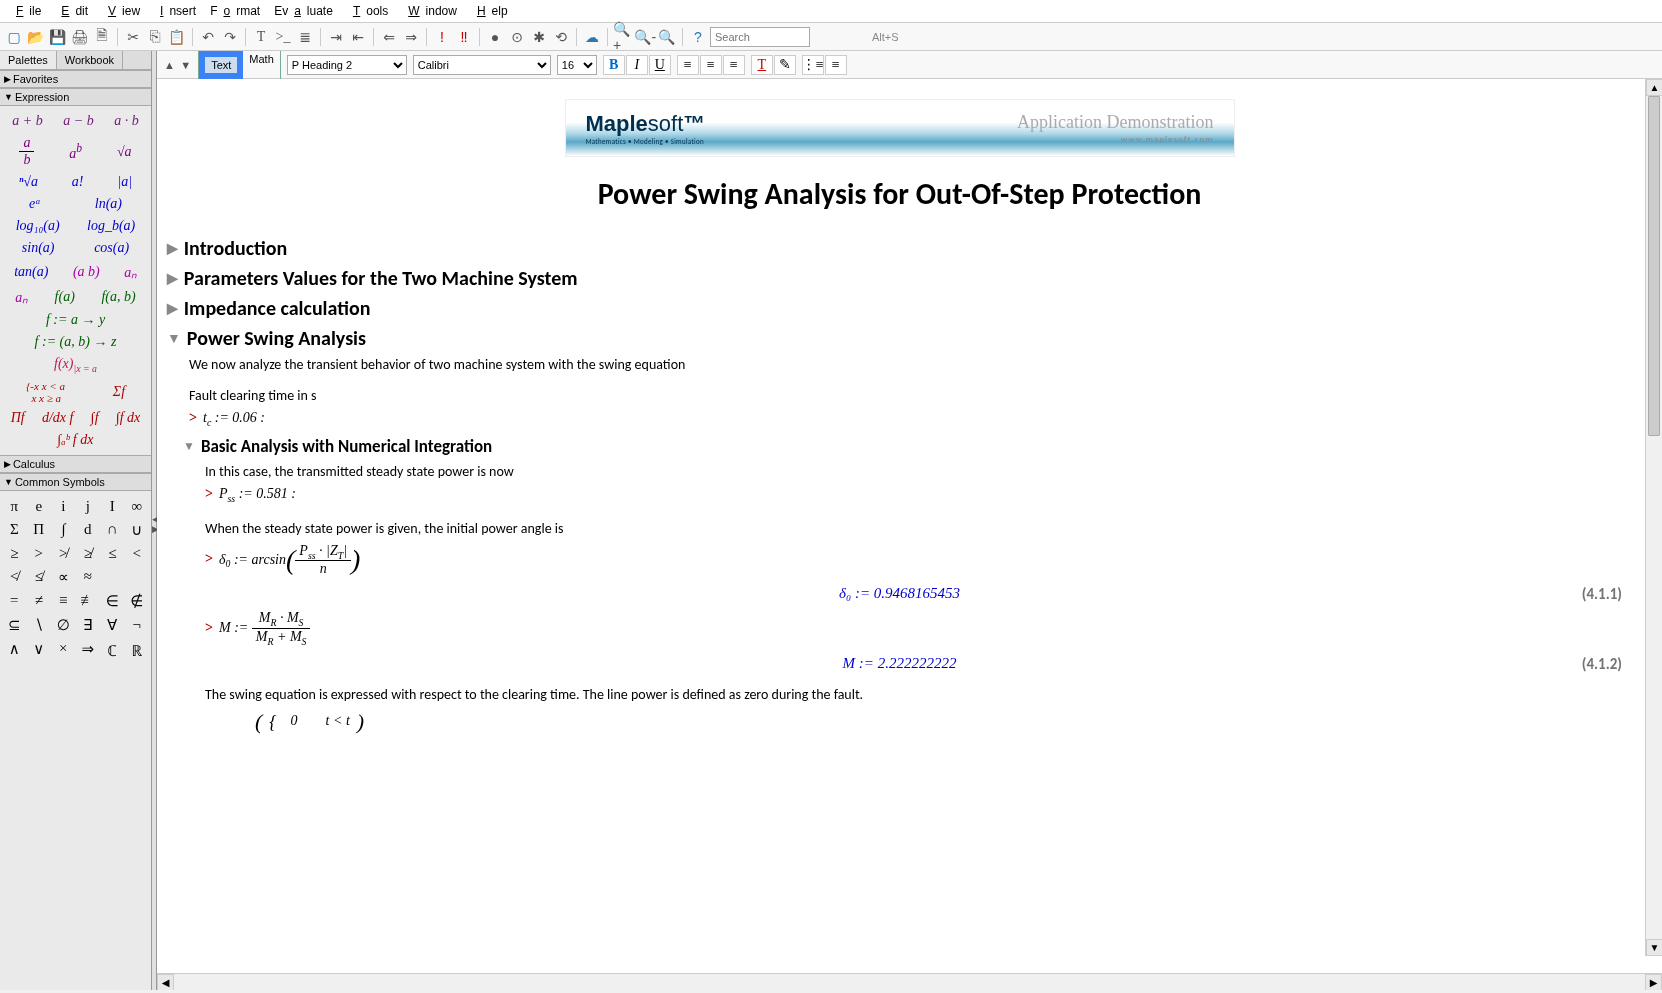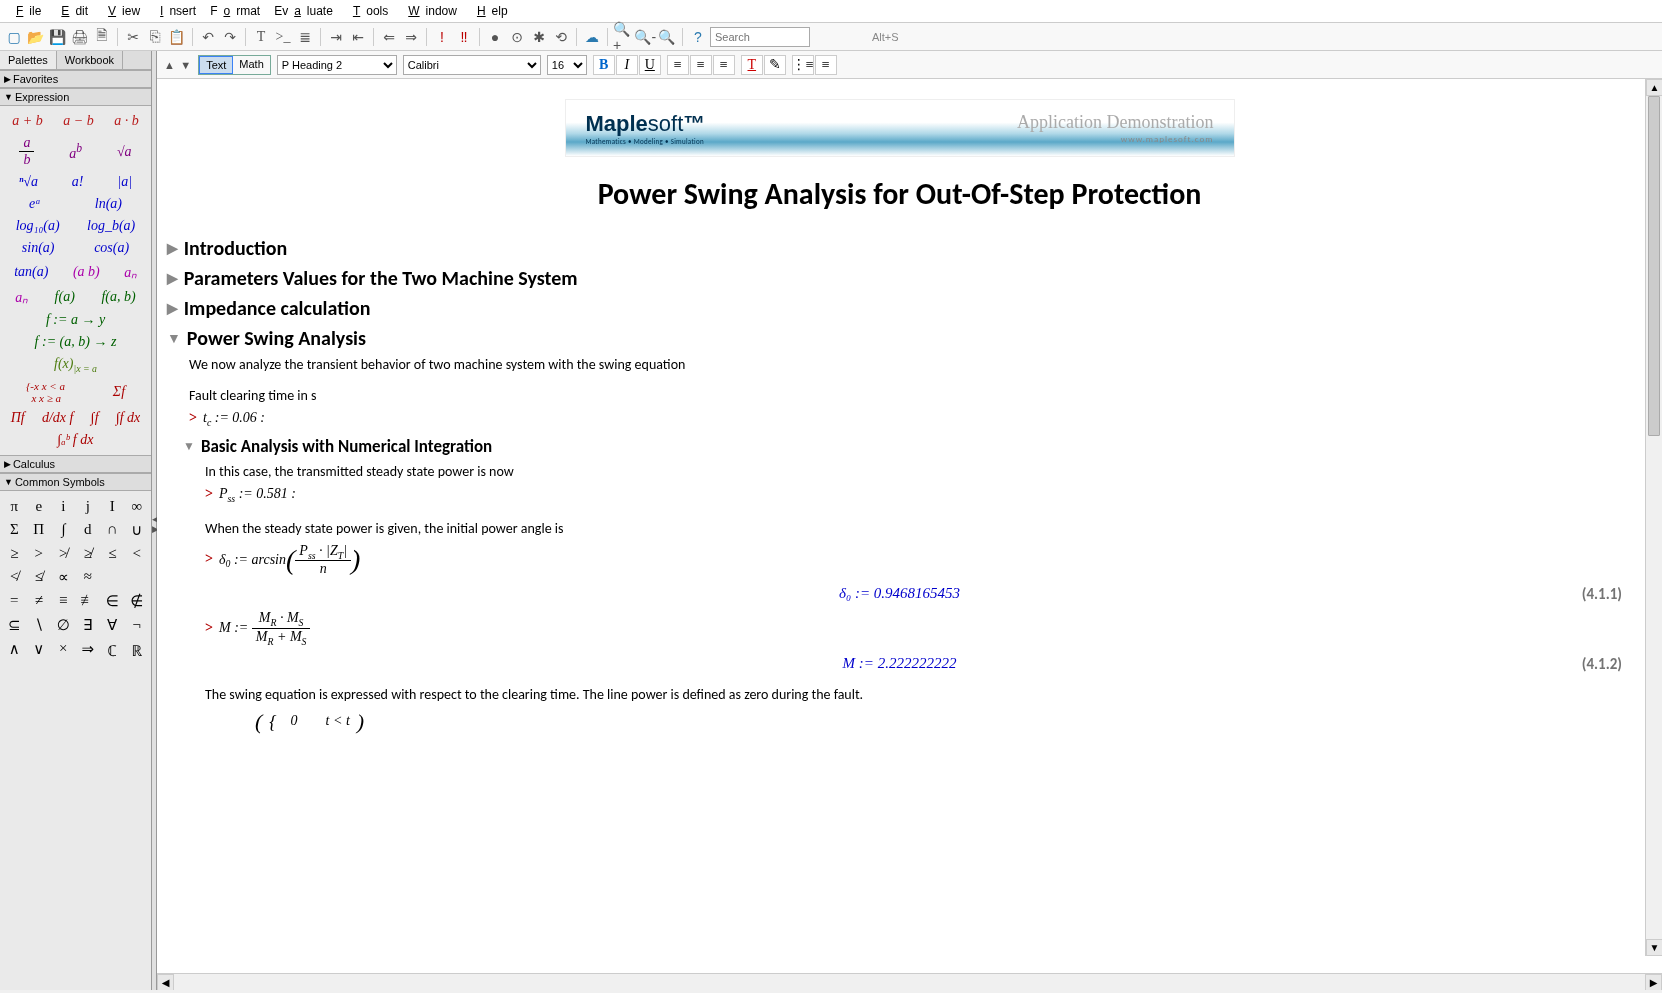--- a/index.html
+++ b/index.html
@@ -19,39 +19,39 @@
   
   .sidebar { width: 152px; background: #eaeaea; border-right: 1px solid #999; display: flex; flex-direction: column; font-size: 11px; overflow: hidden; }
   .sidebar-tabs { display: flex; background: #ddd; border-bottom: 1px solid #aaa; }
   .sidebar-tabs div { padding: 3px 8px; border-right: 1px solid #aaa; cursor: pointer; font-size: 11px; }
   .sidebar-tabs div.active { background: #eaeaea; }
   .palette-header { background: #ddd; border-top: 1px solid #aaa; border-bottom: 1px solid #aaa; padding: 2px 4px; cursor: pointer; font-size: 11px; display: flex; align-items: center; gap: 2px; }
   .palette-header .tri { font-size: 9px; }
   .palette-body { background: #eaeaea; padding: 4px 2px; overflow: hidden; }
   .expr-row { display: flex; justify-content: space-around; align-items: center; padding: 3px 0; font-family: "Times New Roman", serif; font-size: 14px; font-style: italic; }
   .expr-row span { cursor: pointer; text-align: center; }
-  .c-teal { color: #b91c1c; }
+  .c-teal { color: #701a75; }
   .c-purple { color: #800080; }
   .c-blue { color: #0000cc; }
   .c-green { color: #006000; }
-  .c-olive { color: #4d7c0f; }
+  .c-olive { color: #be185d; }
   .c-red { color: #aa0000; }
   .c-magenta { color: #aa00aa; }
   .sym-row { display: flex; justify-content: space-around; padding: 3px 0; font-family: "Times New Roman", serif; font-size: 15px; }
   .sym-row span { cursor: pointer; width: 18px; text-align: center; }
   
   .splitter { width: 5px; background: #e0e0e0; cursor: ew-resize; border-right: 1px solid #999; display:flex; align-items:flex-start; justify-content:center; padding-top:6px; font-size:9px; color:#555; flex-direction:column; gap:0; }
   
   .content-area { flex: 1; display: flex; flex-direction: column; background: #fff; overflow: hidden; }
   
   .toolbar2 { background: #f8f8f8; border-bottom: 1px solid #ccc; padding: 3px 6px; display: flex; align-items: center; gap: 6px; height: 28px; }
   .toolbar2 .nav-arrows span { cursor: pointer; color: #555; margin: 0 1px; font-size: 11px; }
   .toolbar2 .tm-group { display: flex; border: 1px solid #7a9; }
   .toolbar2 .tm-group div { padding: 2px 6px; font-size: 11px; cursor: pointer; }
-  .toolbar2 .tm-group div.active { background: #cde; border: 1px solid #3b82f6; }
+  .toolbar2 .tm-group div.active { background: #cde; border: 6px solid #3b82f6; }
   .toolbar2 select { height: 20px; border: 1px solid #aaa; font-size: 11px; background: #fff; }
   .toolbar2 .para-style { width: 120px; }
   .toolbar2 .font-name { width: 138px; }
   .toolbar2 .font-size { width: 40px; }
   .toolbar2 .fmt-group { display: flex; gap: 1px; }
   .toolbar2 .fmt-btn { width: 22px; height: 20px; border: 1px solid #ccc; background: #fff; display: inline-flex; align-items: center; justify-content: center; cursor: pointer; font-family: serif; font-size: 14px; }
   
   .doc { flex: 1; overflow: auto; background: #fff; position: relative; }
   .doc-inner { padding: 20px 30px 20px 10px; font-family: Calibri, sans-serif; color: #000; min-height: 100%; }
   

